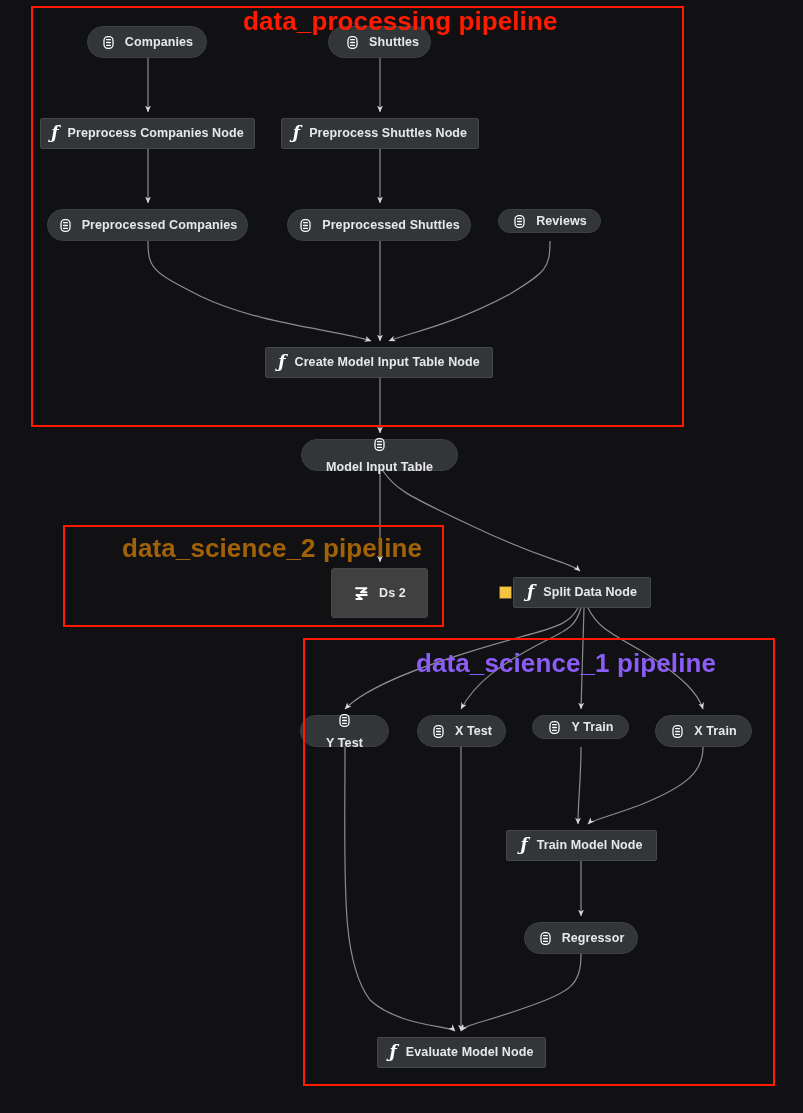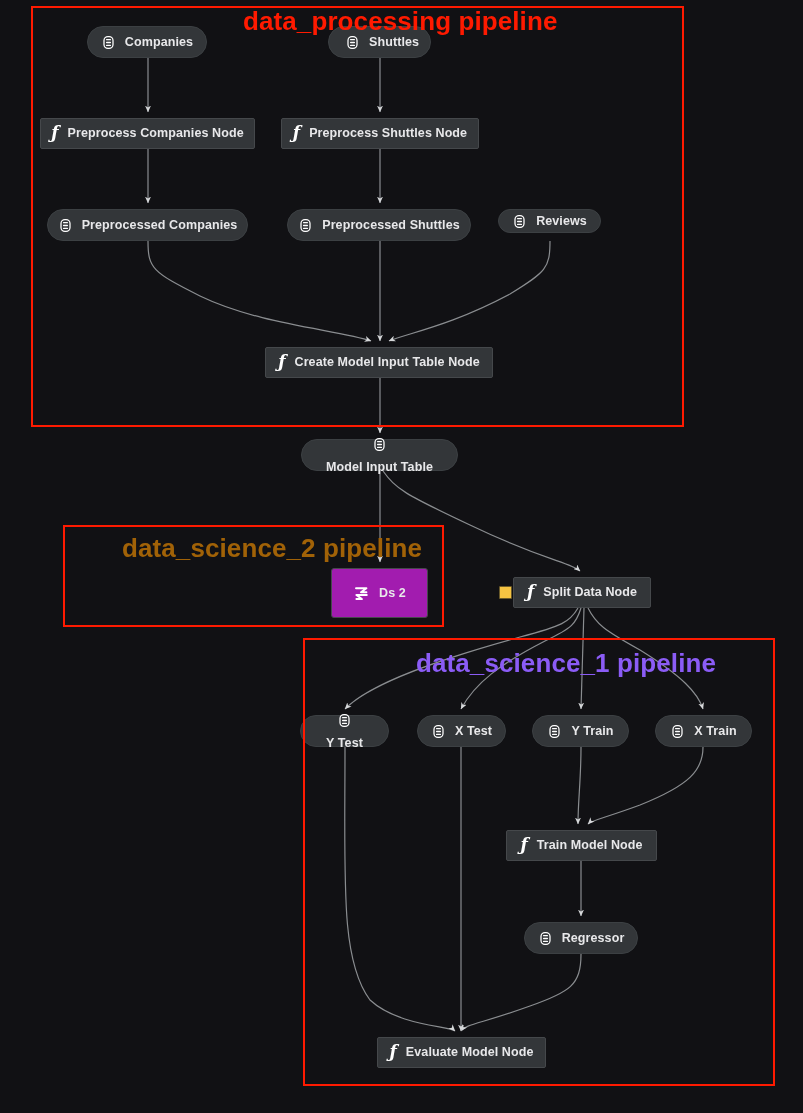--- a/index.html
+++ b/index.html
@@ -53,21 +53,21 @@
   
   .node.task {
     background: #333639;
     border: 1px solid #45484b;
     border-radius: 2px;
     height: 31px;
     padding: 0 14px;
   }
   
   .node.modular {
-    background: #a21caf;
+    background: #404040;
     border: 1px solid #45484b;
     border-radius: 3px;
   }
   .icon {
     display: inline-flex;
     align-items: center;
     justify-content: center;
     flex: 0 0 auto;
   }
   .icon svg { display: block; }
@@ -261,21 +261,21 @@
         <span class="icon">
           <svg width="15" height="15" viewBox="0 0 16 16">
             <rect x="3.2" y="1.7" width="9.6" height="12.6" rx="4.2" ry="4.2" fill="none" stroke="#ffffff" stroke-width="1.35"></rect>
             <rect x="5.3" y="4.2" width="5.4" height="1.5" rx="0.7" fill="#ffffff"></rect>
             <rect x="5.3" y="7.25" width="5.4" height="1.5" rx="0.7" fill="#ffffff"></rect>
             <rect x="5.3" y="10.3" width="5.4" height="1.5" rx="0.7" fill="#ffffff"></rect>
           </svg>
         </span>
         <span class="lbl">X Test</span>
       </div>
-      <div class="node dataset" style="left: 532px; top: 715px; width: 97px; height: 32px;">
+      <div class="node dataset" style="left: 532px; top: 715px; width: 97px; height: 24px;">
         <span class="icon">
           <svg width="15" height="15" viewBox="0 0 16 16">
             <rect x="3.2" y="1.7" width="9.6" height="12.6" rx="4.2" ry="4.2" fill="none" stroke="#ffffff" stroke-width="1.35"></rect>
             <rect x="5.3" y="4.2" width="5.4" height="1.5" rx="0.7" fill="#ffffff"></rect>
             <rect x="5.3" y="7.25" width="5.4" height="1.5" rx="0.7" fill="#ffffff"></rect>
             <rect x="5.3" y="10.3" width="5.4" height="1.5" rx="0.7" fill="#ffffff"></rect>
           </svg>
         </span>
         <span class="lbl">Y Train</span>
       </div>

